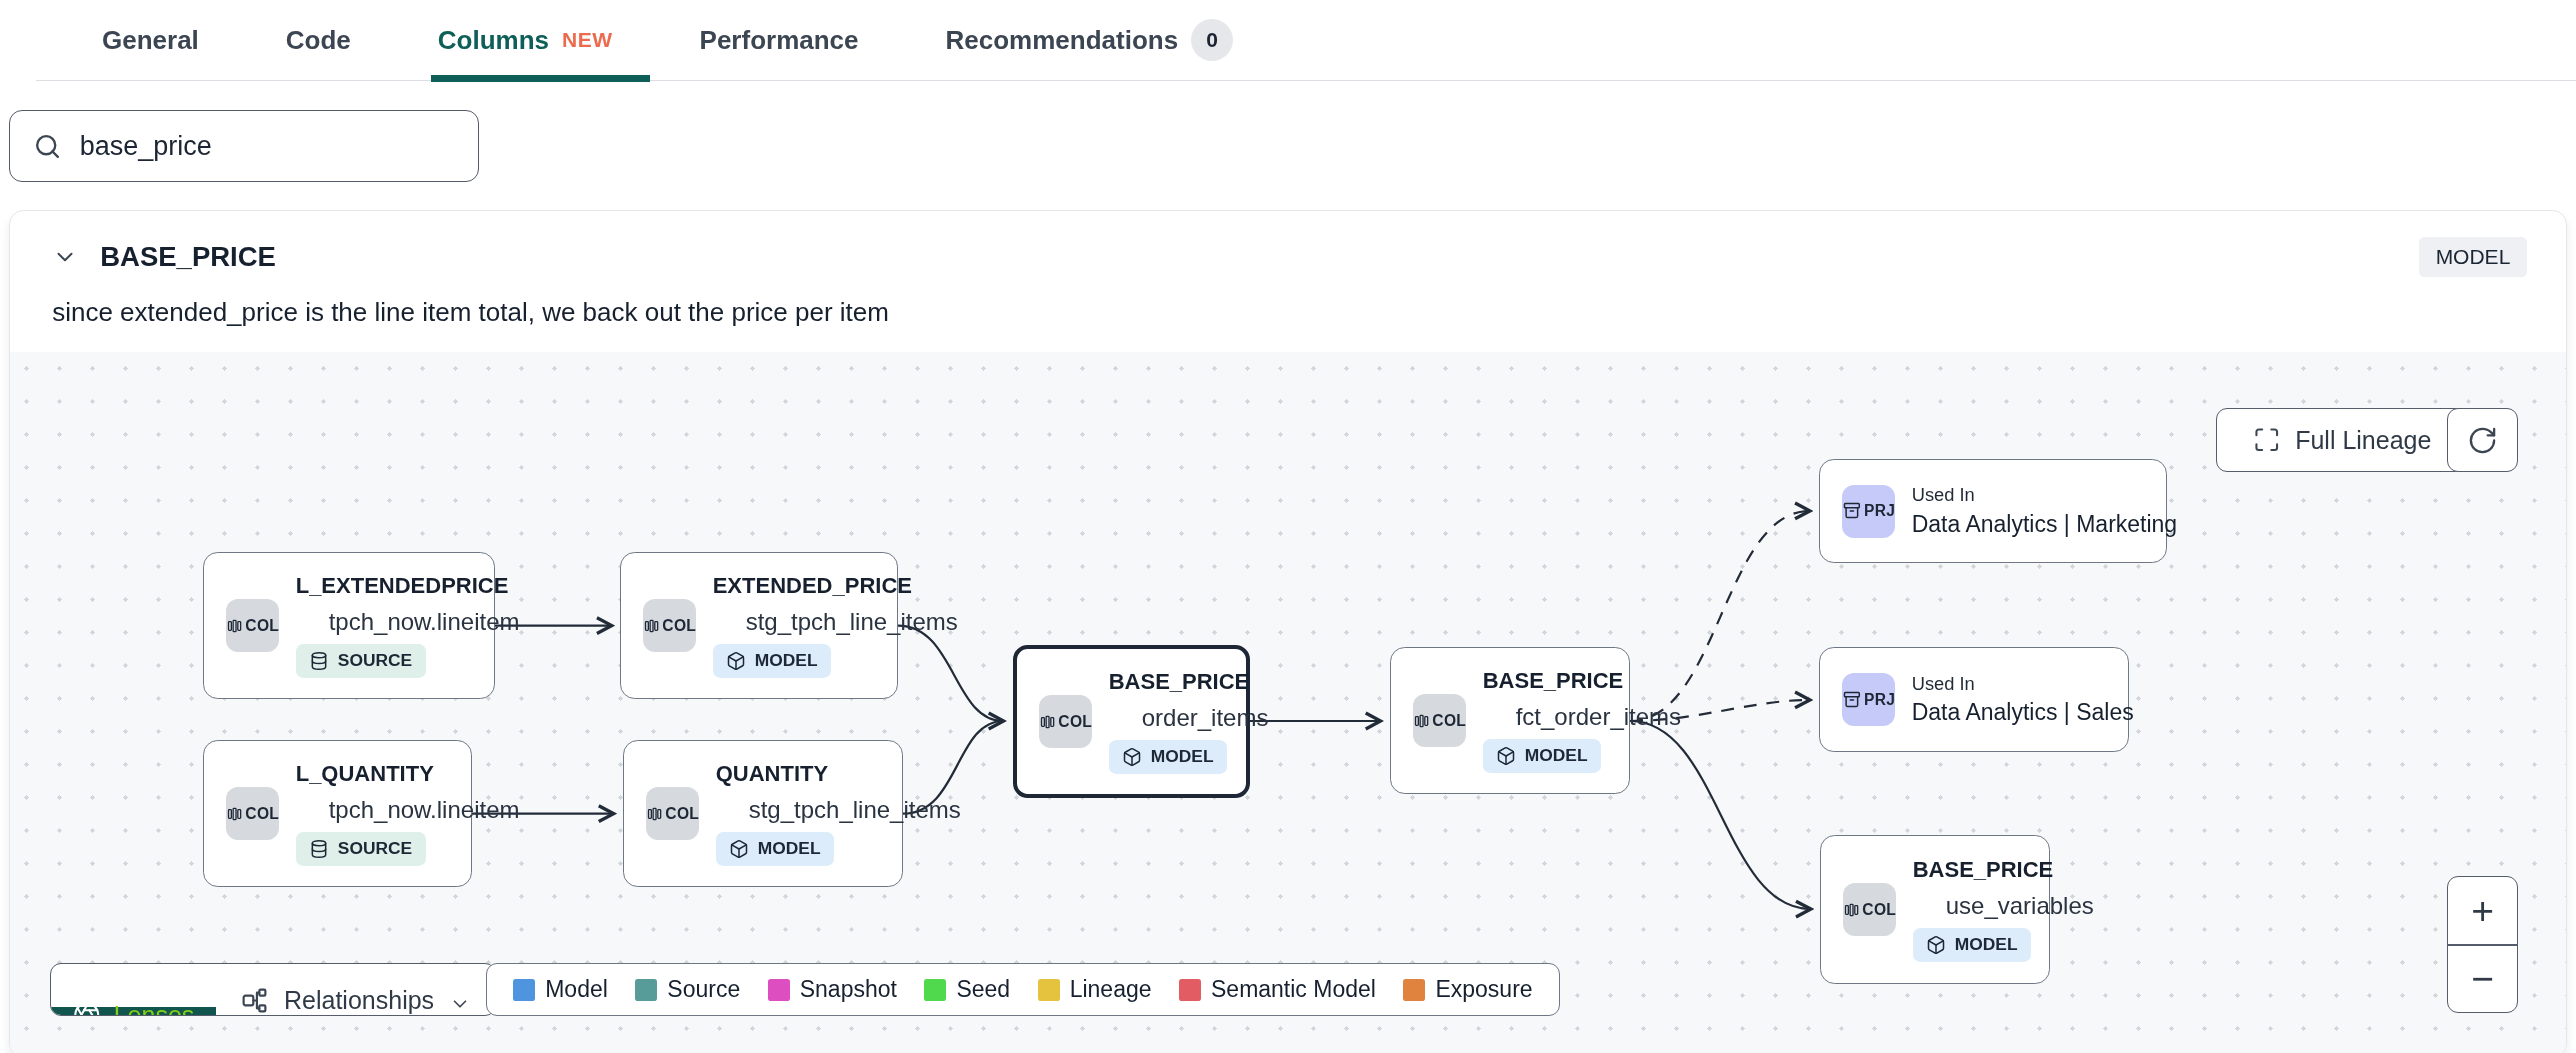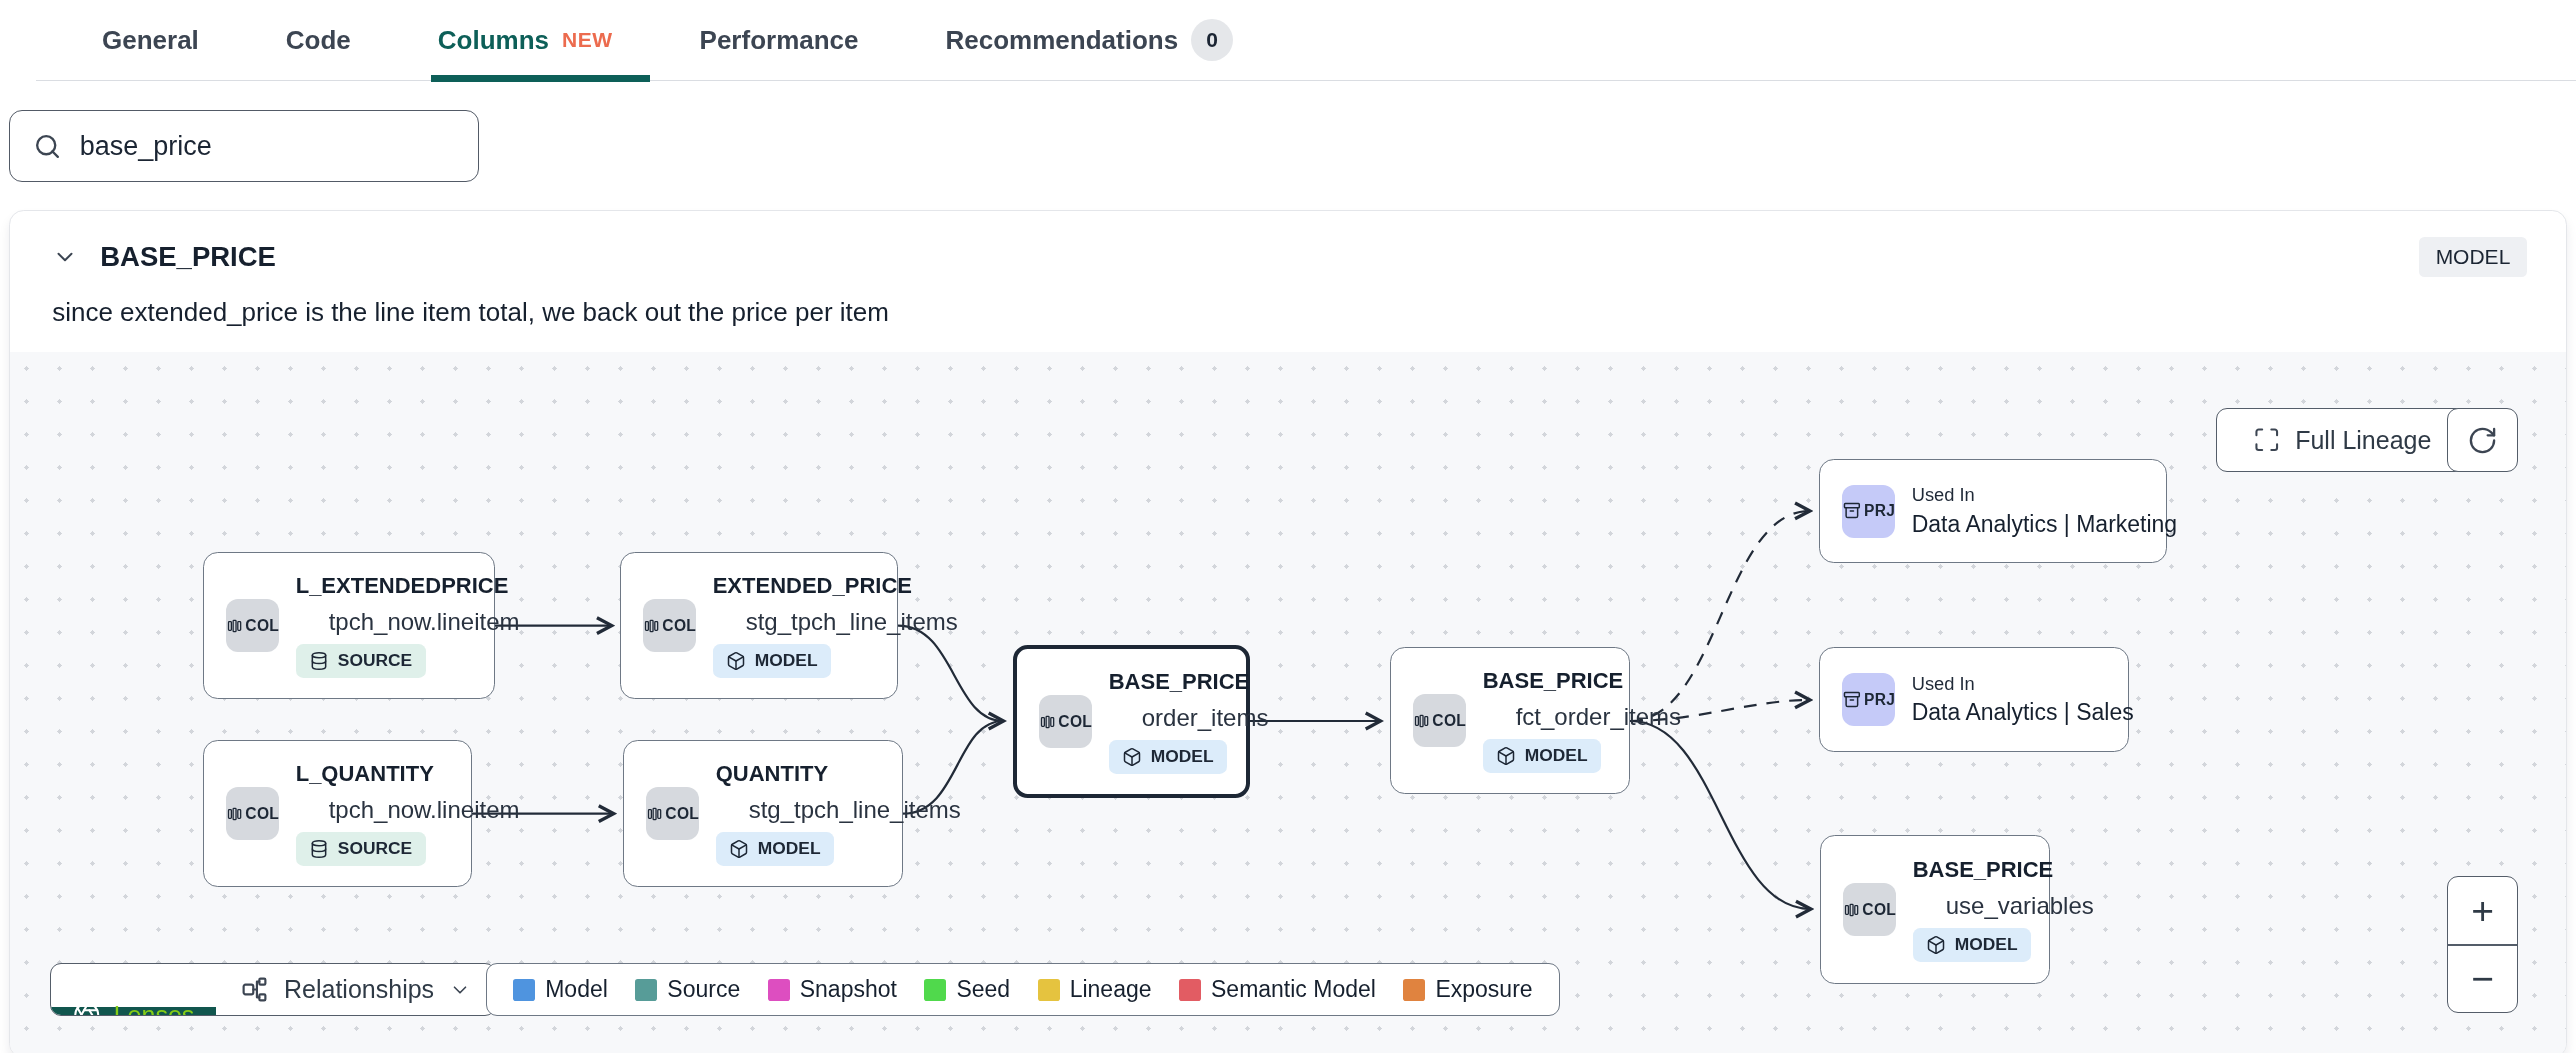--- a/index.html
+++ b/index.html
@@ -71,21 +71,21 @@
     background:#fff; border:1.8px solid #545d69; border-radius:11px; display:flex;
     flex-direction:column; overflow:hidden; }
   .zoomctl button { flex:1; background:none; border:none; font-size:39px; color:#2f3a46;
     cursor:pointer; font-family:inherit; line-height:1; }
   .zoomctl .divider { height:1.8px; background:#545d69; }
 
   .lens-group { position:absolute; left:40px; top:611px; height:53px; display:flex;
     border:1.8px solid #545d69; border-radius:11px; overflow:hidden; background:#fff; }
   .lenses-seg { background:#11564e; color:#84cc16; display:flex; align-items:center;
     gap:13px; padding:8px 22px; font-size:25px; font-weight:500; cursor:pointer;margin-top:43px; }
-  .rel-seg { display:flex; align-items:center; gap:14.7px; padding:0 24px; font-size:25px;
+  .rel-seg { display:flex; align-items:flex-end; gap:14.7px; padding:0 24px; font-size:25px;
     color:#2f3a46; cursor:pointer; }
 
   .legend { position:absolute; left:476px; top:611px; height:53px; display:flex;
     align-items:center; gap:27.5px; padding:0 26px; background:#fff;
     border:1.8px solid #6e7885; border-radius:11px; }
   .legend-item { display:flex; align-items:center; gap:10px; font-size:23px; color:#16202e;
     white-space:nowrap; }
   .swatch { width:22px; height:22px; border-radius:2.8px; flex:none; }
 
   .ic { stroke:#1d2735; fill:none; stroke-width:1.8; stroke-linecap:round;

